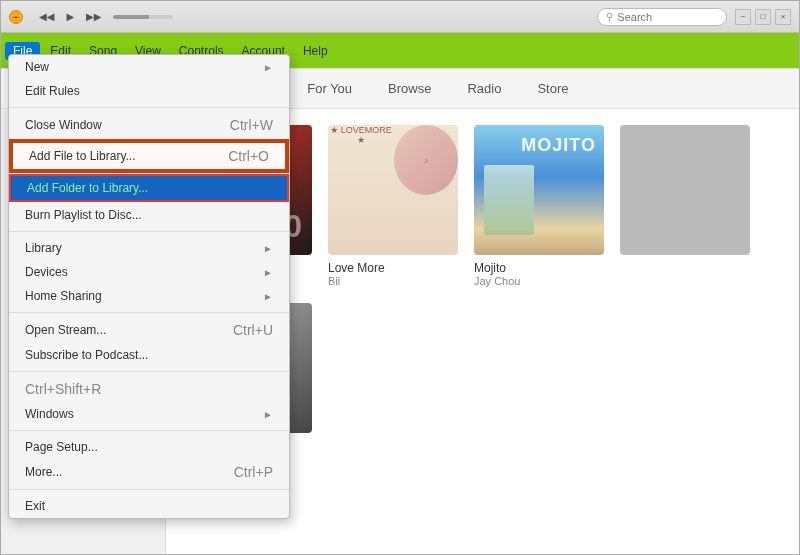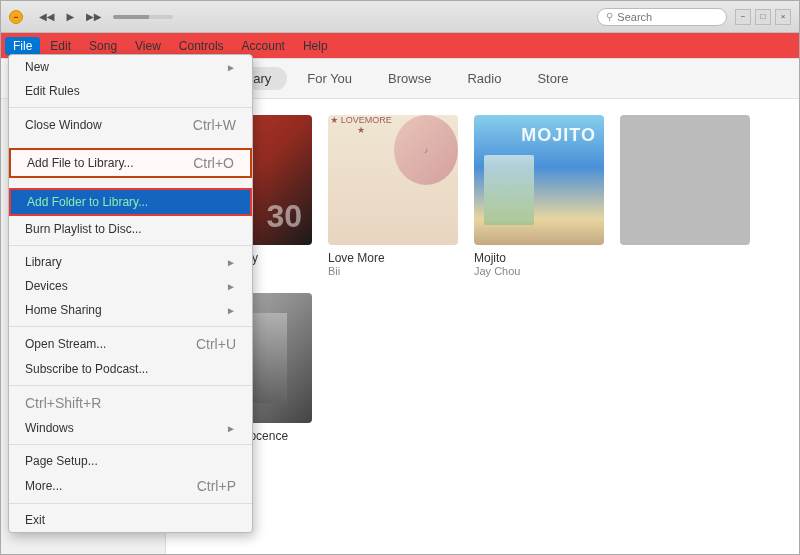--- a/index.html
+++ b/index.html
@@ -111,22 +111,22 @@
       width: 16px; height: 16px;
       border: 1px solid #bbb;
       background: #ddd;
       display: flex; align-items: center; justify-content: center;
       font-size: 8px; cursor: pointer;
       color: #555;
     }
 
     
     .menu-bar {
-      background: #ef4444;
-      height: 26px;
+      background: #84cc16;
+      height: 36px;
       display: flex;
       align-items: center;
       padding: 0 4px;
       border-bottom: 1px solid #ddd;
       gap: 2px;
     }
     .menu-item {
       padding: 2px 8px;
       font-size: 12px;
       color: #333;
@@ -285,21 +285,21 @@
     }
 
     .cover-blank {
       background: #ddd;
     }
 
     .dropdown-menu {
       position: absolute;
       top: 54px;
       left: 8px;
-      width: 245px;
+      width: 282px;
       background: #f5f5f5;
       border: 1px solid #bbb;
       box-shadow: 2px 4px 12px rgba(0,0,0,0.25);
       z-index: 200;
       border-radius: 4px;
     }
 
     .dropdown-item {
       padding: 5px 16px;
       font-size: 12px;
@@ -458,21 +458,21 @@
   </div>
   <div class="dropdown-item">
     <span>Edit Rules</span>
   </div>
   <div class="dropdown-separator"></div>
   <div class="dropdown-item">
     <span>Close Window</span>
     <span class="shortcut">Ctrl+W</span>
   </div>
 
-  <div class="dropdown-item" style="border: 2px solid #c2410c; background: #fff8f8; margin: 10px 0;">
+  <div class="dropdown-item" style="border: 4px solid #c2410c; background: #fff8f8; margin: 1px 0;">
     <span>Add File to Library...</span>
     <span class="shortcut">Ctrl+O</span>
   </div>
 
   <div class="dropdown-item highlighted" style="border: 2px solid #e53935; background: #1565c0; color: #86efac; margin: 1px 0;">
     <span>Add Folder to Library...</span>
     <span class="shortcut" style="color:rgba(255,255,255,0.7);"></span>
   </div>
 
   <div class="dropdown-item">

